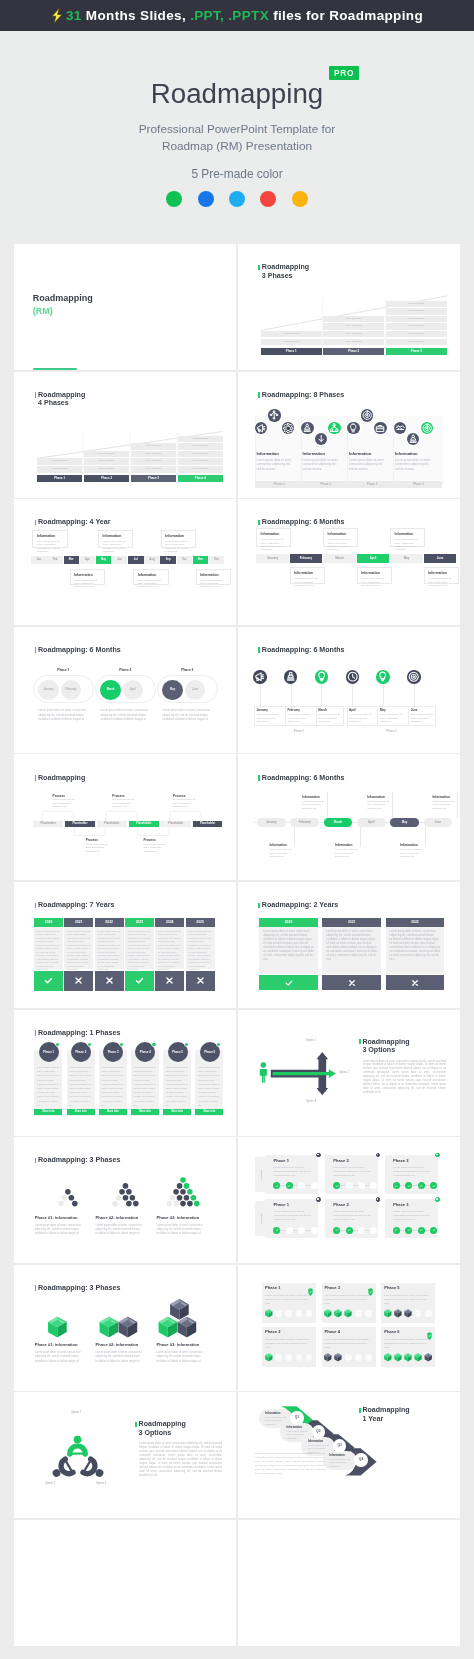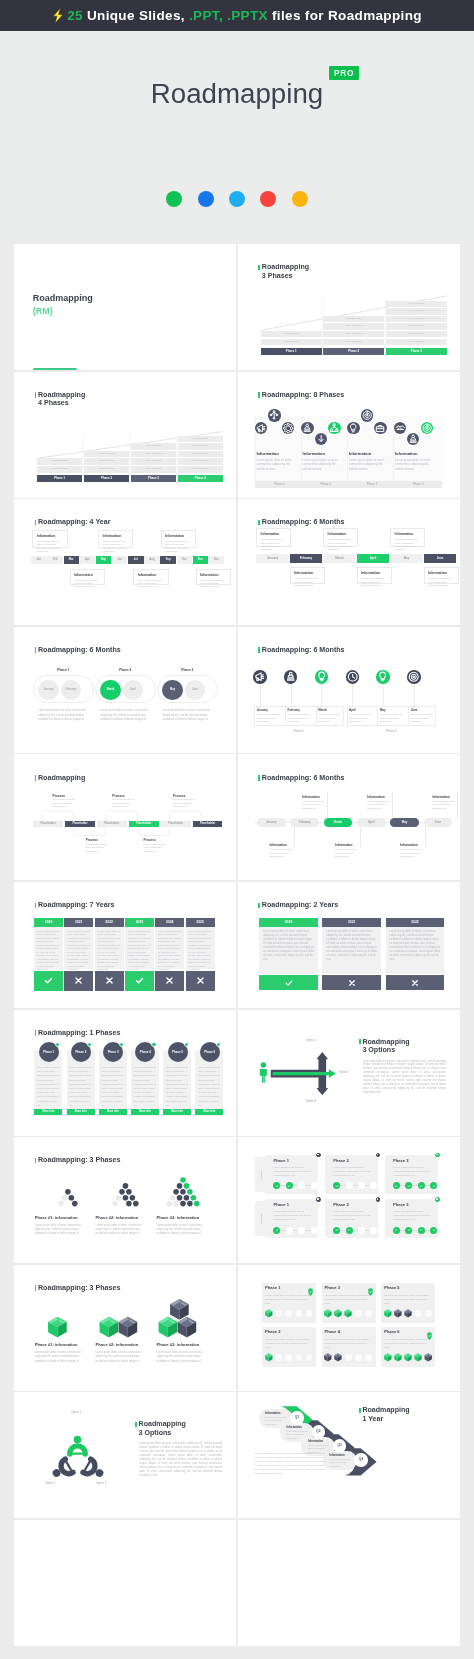--- a/index.html
+++ b/index.html
@@ -22,26 +22,28 @@
   .st{position:absolute;left:24px;top:19.3px;font-size:7.1px;font-weight:bold;color:#3b4049;line-height:8.2px;letter-spacing:0px;white-space:nowrap;}
   .st:before{content:"";position:absolute;left:-3.3px;top:1.4px;width:1.5px;height:5.5px;background:#2ecc71;}
   .st.two{line-height:8.2px;}
 </style>
 </head>
 <body>
 
 <div class="topbar">
   <span class="t"><span class="bolt"><svg width="12" height="17" viewBox="0 0 12 17">
           <path d="M8.6 0.8 L1.0 9.2 L4.8 9.2 L3.0 16.4 L11.0 7.4 L6.6 7.4 Z" fill="#f7e945" stroke="#38380f" stroke-width="0.7" stroke-linejoin="round"></path>
-        </svg></span><span class="g">25</span>&nbsp;<span>Unique Slides,</span>&nbsp;<span class="g">.PPT,</span>&nbsp;<span class="g">.PPTX</span>&nbsp;<span>files for Roadmapping</span></span>
+        </svg></span><span class="g">31</span>&nbsp;<span>Months Slides,</span>&nbsp;<span class="g">.PPT,</span>&nbsp;<span class="g">.PPTX</span>&nbsp;<span>files for Roadmapping</span></span>
 </div>
 
 <div class="hero">
   <h1>Roadmapping</h1>
   <span class="pro">PRO</span>
+  <div class="sub"><span>Professional PowerPoint Template for</span><br><span>Roadmap (RM) Presentation</span></div>
+  <div class="pre">5 Pre-made color</div>
   <div class="dots">
       <i style="background: rgb(14, 194, 84);"></i>
       <i style="background: rgb(24, 119, 232);"></i>
       <i style="background: rgb(30, 174, 240);"></i>
       <i style="background: rgb(244, 68, 60);"></i>
       <i style="background: rgb(251, 179, 16);"></i>
     </div>
 </div>
 
 <div class="grid" id="grid">

